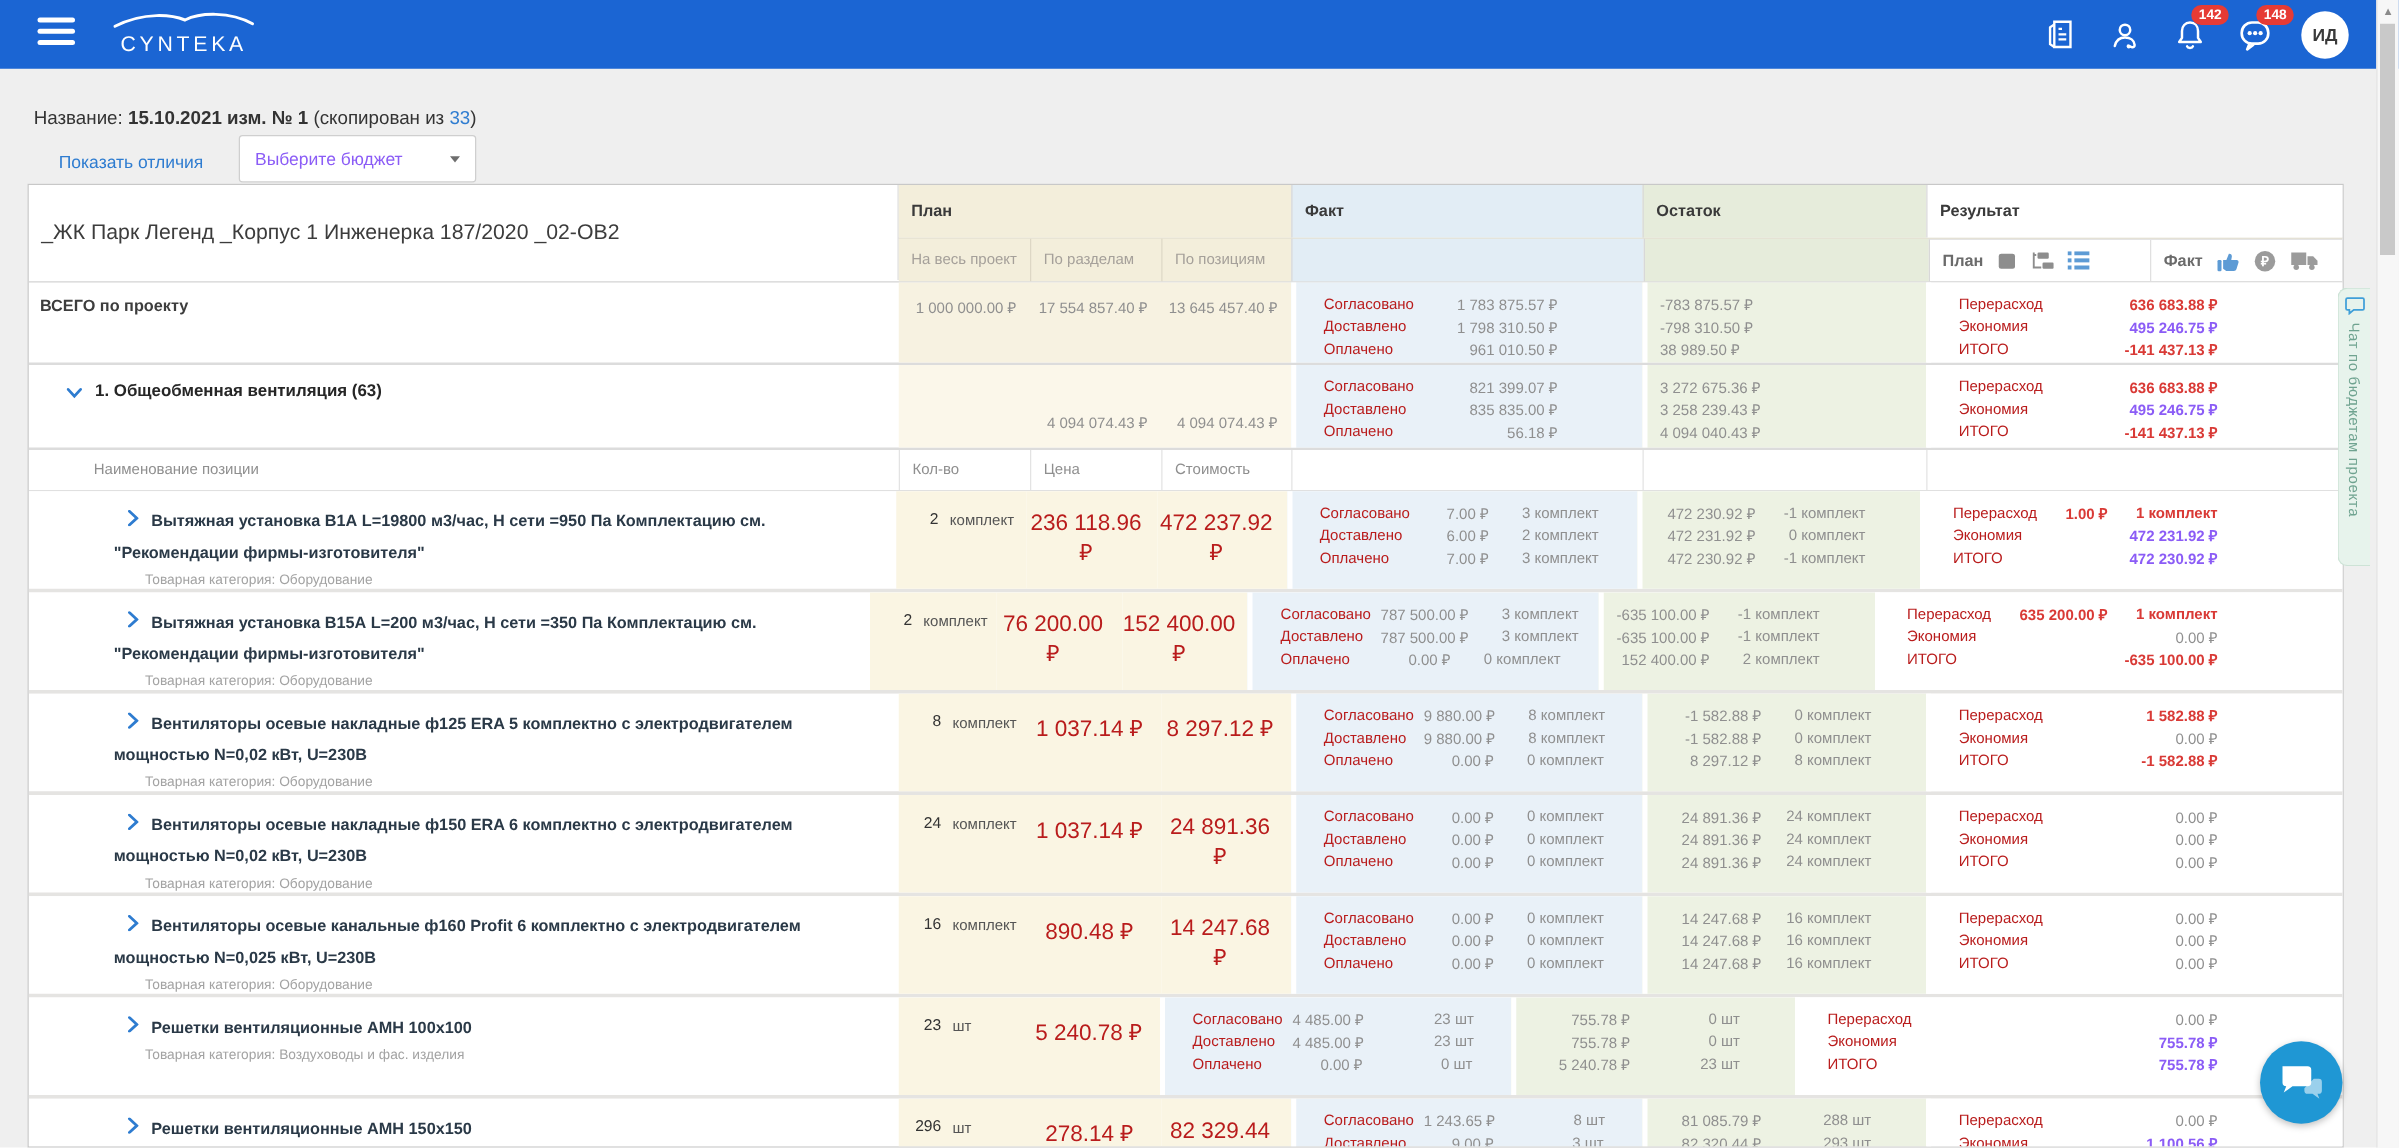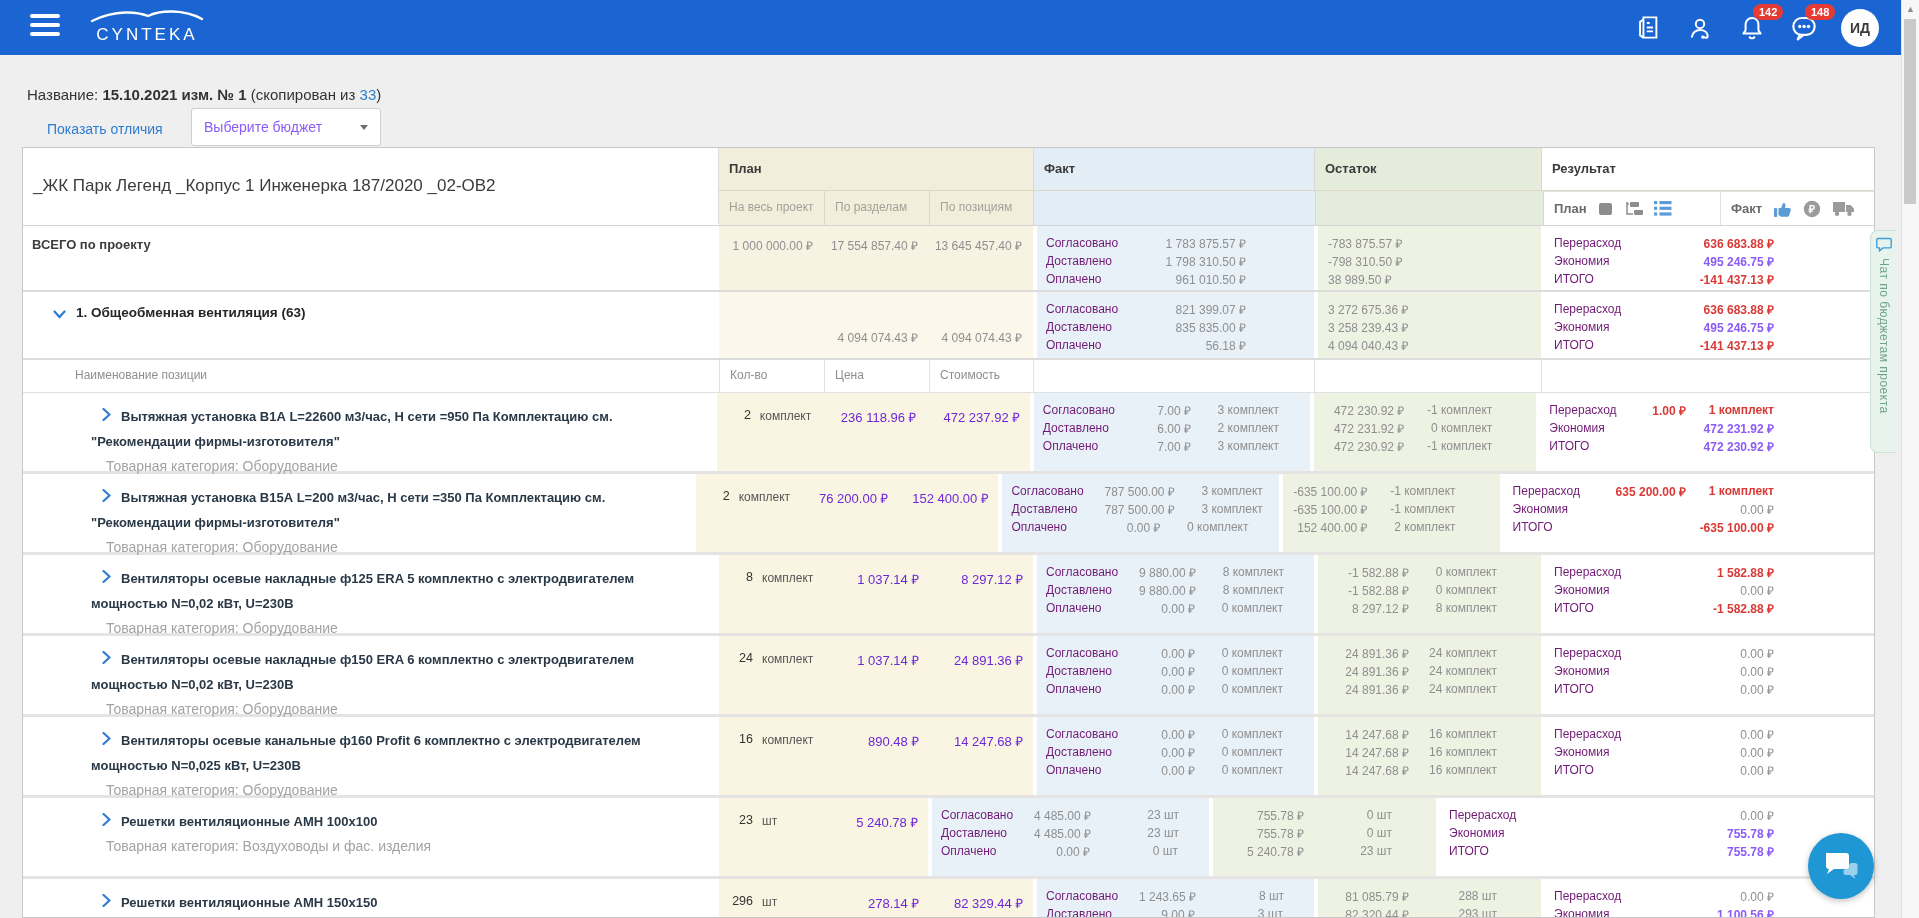--- a/index.html
+++ b/index.html
@@ -53,21 +53,21 @@
   .hr2 .sub:first-child{border-left:none}
   .hr2 .sub3{width:104px}
   .hr2 .fe{width:281px;background:#e2edf5;border-left:1px solid #d8d8d8}
   .hr2 .re{width:227px;background:#e6ecdb;border-left:1px solid #d8d8d8}
   .res-tools{flex:1;display:flex;border-left:1px solid #d8d8d8;border-top:1px solid #e4e4e4;align-items:center}
   .rt-half{display:flex;align-items:center;padding-left:10px;height:100%}
   .rt-lbl{font-weight:bold;color:#6b6b6b;font-size:13px}
   .tb-ic{display:inline-flex;margin-left:11px;cursor:pointer}
   
   .fl{display:flex;align-items:center;height:18px}
-  .fl .lbl{width:102px;padding-left:9px;color:#701a75;box-sizing:border-box;flex-shrink:0}
+  .fl .lbl{width:102px;padding-left:22px;color:#b91c1c;box-sizing:border-box;flex-shrink:0}
   .fl .val{flex:1;text-align:right;color:#8f8f8f;white-space:nowrap}
   .fl .cnt{width:88px;text-align:right;color:#8f8f8f;white-space:nowrap;flex-shrink:0}
   .cnt:empty{display:none}
   .f-b{padding:8px 31px 0 0;background:#e9f1f8;border-left:4px solid #fff}
   .r-b{padding:8px 44px 0 0;background:#edf2e3;border-left:4px solid #fff}
   .res-b{padding:8px 100px 0 0;background:#fff;border-left:4px solid #fff}
   .noc{padding-right:68px}
   .leftal .val{flex:none;text-align:left;padding-left:10px}
   .resl .lbl{width:112px}
   .resl[data-tone="red"] .val,.resl[data-tone="red"] .cnt{color:#d93a36;font-weight:bold}
@@ -86,25 +86,25 @@
   .colhdr>div{line-height:31px;box-sizing:border-box}
   .colhdr .n{width:696px;padding-left:52px}
   .colhdr .s{width:105px;border-left:1px solid #e3e3e3;padding-left:10px}
   .colhdr .s3{width:104px}
   .colhdr .w{border-left:1px solid #e3e3e3}
   
   .item{height:78px;border-bottom:3px solid #e5e4e2;background:#fff}
   .ncell{width:696px;box-sizing:border-box;padding:11px 18px 0 68px}
   .nm{font-size:13px;font-weight:bold;color:#2a3947;line-height:25px;text-indent:11px}
   .chev{display:inline-block;width:19px;text-indent:0;cursor:pointer}
-  .cat{margin:4px 0 0 15px;font-size:14px;color:#a3a3a3;text-indent:0}
+  .cat{margin:4px 0 0 25px;font-size:11px;color:#a3a3a3;text-indent:0}
   .qcell{width:105px;box-sizing:border-box;background:#faf5e3;padding-top:15px;display:flex}
   .qcell .q{width:34px;text-align:right;font-size:12.5px;color:#333}
   .qcell .u{margin-left:9px;font-size:12px;color:#555;padding-top:1px}
-  .mcell{width:105px;box-sizing:border-box;background:#faf5e3;text-align:right;padding:15px 10px 0 0;font-size:13px;color:#6d28d9}
+  .mcell{width:105px;box-sizing:border-box;background:#faf5e3;text-align:center;padding:15px 10px 0 0;font-size:18px;color:#b91c1c}
   .mcell.c3{width:104px}
   
   .chat-tab{position:absolute;left:1870px;top:230px;width:26px;height:223px;background:#e7f3ec;
      border:1px solid #cde3d6;border-right:none;border-radius:8px 0 0 8px;box-sizing:border-box;z-index:15;
      display:flex;flex-direction:column;align-items:center;padding-top:6px;cursor:pointer}
   .chat-tab .vtxt{writing-mode:vertical-rl;font-size:12px;color:#6fa390;margin-top:6px;letter-spacing:.5px}
   
   .fab{position:absolute;left:1808px;top:833px;width:66px;height:66px;border-radius:50%;background:#1f97d4;
      z-index:25;display:flex;align-items:center;justify-content:center;cursor:pointer;box-shadow:0 2px 6px rgba(0,0,0,.25)}
 </style>
@@ -352,21 +352,21 @@
     <div class="s s3">Стоимость</div>
     <div class="c-fact w"></div>
     <div class="c-rest w"></div>
     <div class="c-res w"></div>
   </div>
 
   <div class="flex item">
     <div class="ncell">
       <div class="nm"><span class="chev"><svg width="9" height="13" viewBox="0 0 9 13">
               <path d="M1.5 1 L7.5 6.5 L1.5 12" stroke="#2e7cd0" stroke-width="2.2" fill="none" stroke-linecap="round"></path>
-            </svg></span><span>Вытяжная установка В1А L=22600 м3/час, Н сети =950 Па Комплектацию см. "Рекомендации фирмы-изготовителя"</span></div>
+            </svg></span><span>Вытяжная установка В1А L=19800 м3/час, Н сети =950 Па Комплектацию см. "Рекомендации фирмы-изготовителя"</span></div>
       <div class="cat"><span>Товарная категория:</span> <span>Оборудование</span></div>
     </div>
     <div class="qcell">
         <span class="q">2</span>
         <span class="u">комплект</span>
       </div>
     <div class="mcell">236 118.96 ₽</div>
     <div class="mcell c3">472 237.92 ₽</div>
     <div class="c-fact f-b">
       <div class="fl">

